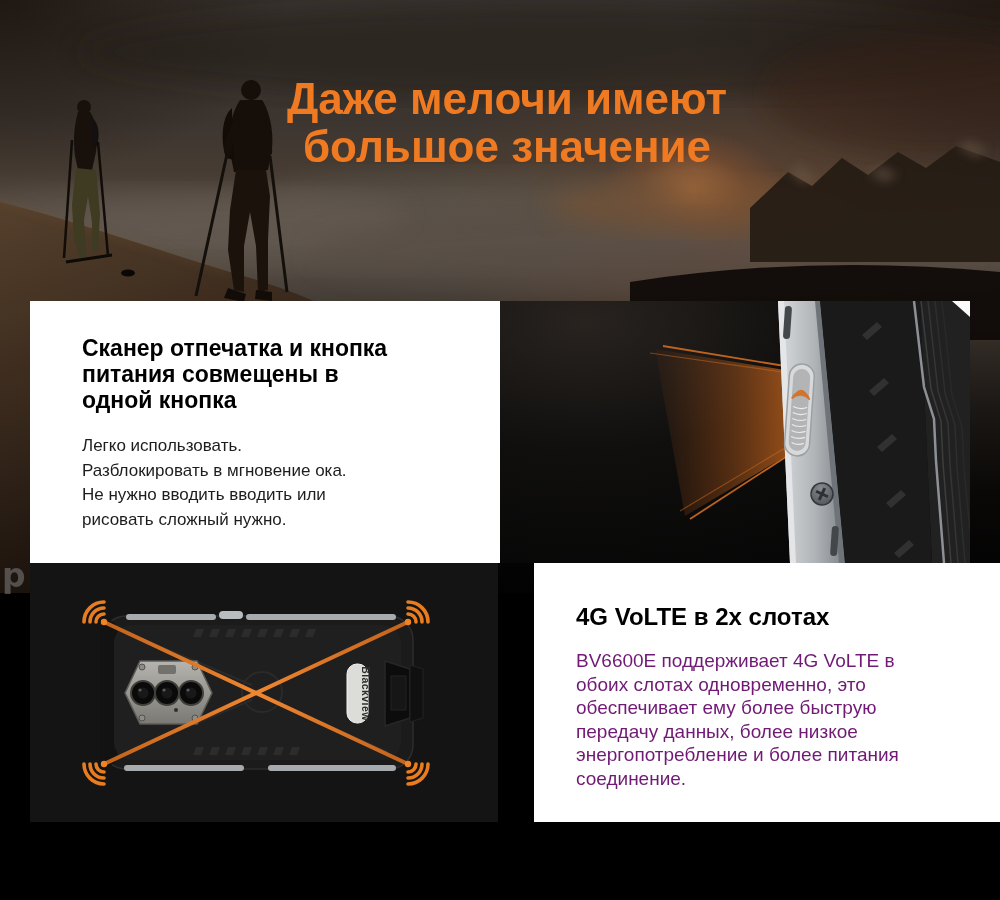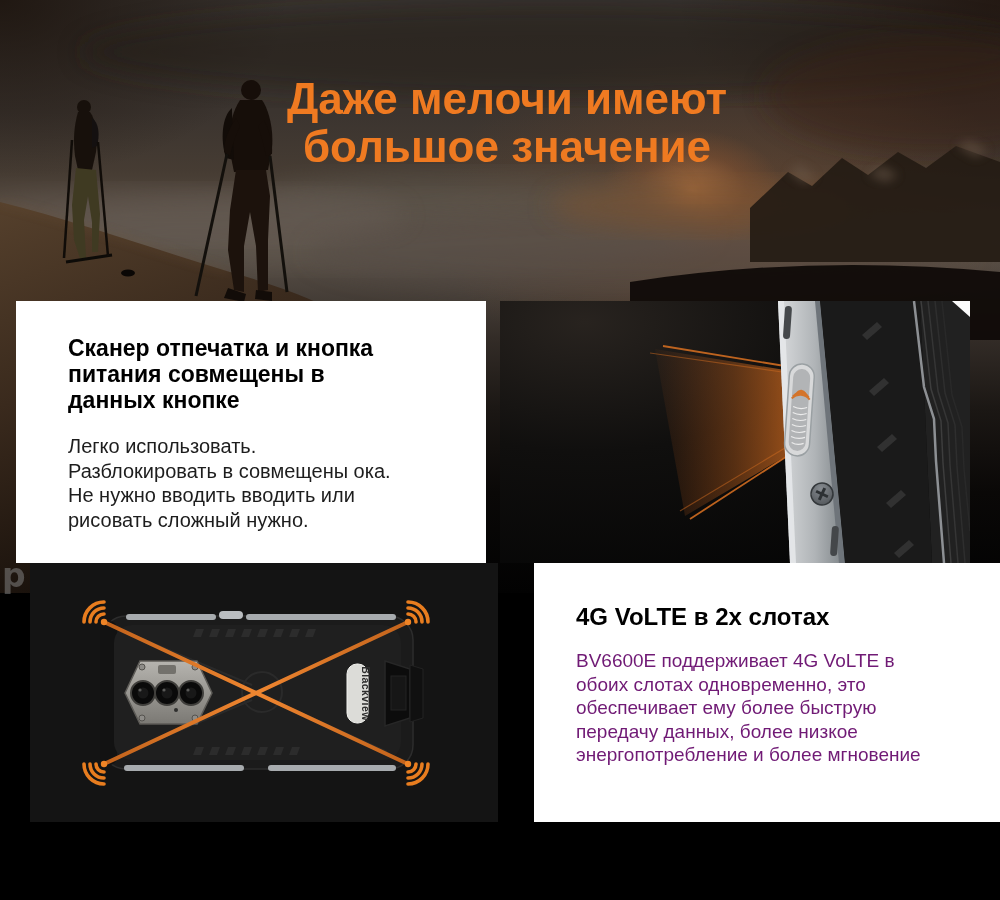--- a/index.html
+++ b/index.html
@@ -16,28 +16,28 @@
       radial-gradient(520px 300px at 100% 0%, rgba(30,18,12,.8), transparent 62%),
       linear-gradient(180deg,#37322e 0%,#3b342f 19%,#463c33 29%,#564b41 36%,#5e544b 41%,#4b433c 48%,#332c27 57%,#1b1714 69%,#0a0807 83%,#020202 100%);}
   .hero-art{position:absolute;inset:0;}
 
   .hero-title{position:absolute;left:7px;top:75px;width:1000px;margin:0;
     text-align:center;font-weight:bold;font-size:44px;line-height:48px;
     color:#ef7a21;letter-spacing:0;}
 
   
   .card{position:absolute;box-sizing:border-box;}
-  .card-text1{left:16px;top:301px;width:470px;height:262px;background:#fff;padding:34px 20px 0 52px;}
+  .card-text1{left:30px;top:301px;width:470px;height:262px;background:#fff;padding:34px 20px 0 52px;}
   .card-fp{left:500px;top:301px;width:470px;height:262px;background:#0a0a0a;}
   .card-phone{left:30px;top:563px;width:468px;height:259px;background:#141414;}
   .card-text2{left:498px;top:563px;width:472px;height:259px;background:#fff;padding:40px 20px 0 42px;margin-left:36px;}
 
   .h-sec{margin:0;color:#000;font-weight:bold;font-size:23px;line-height:26px;}
   .h-sec2{margin:0;color:#000;font-weight:bold;font-size:24px;line-height:28px;}
-  .body-copy{margin-top:21px;color:#1d1d1d;font-size:20px;line-height:24.5px;}
+  .body-copy{margin-top:21px;color:#1d1d1d;font-size:17px;line-height:24.5px;}
   .body-copy2{margin-top:18px;color:#701a75;font-size:19px;line-height:23.5px;}
 
   .card-fp svg,.card-phone svg{display:block;width:100%;height:100%;}
 
   .watermark{position:absolute;left:2px;top:556px;font-size:33px;color:#8a8a8a;opacity:.5;
     font-weight:bold;font-family:"DejaVu Sans",sans-serif;}
 
   .bottom-bar{position:absolute;left:0;top:822px;width:1000px;height:78px;background:#000;}
 </style>
 </head>
@@ -103,25 +103,25 @@
     <h1 class="hero-title"><span>Даже мелочи имеют</span><br>
       <span>большое значение</span></h1>
   </section>
 
   <div class="watermark">p</div>
 
   <section class="card card-text1">
     <h2 class="h-sec">
       <div>Сканер отпечатка и кнопка</div>
       <div>питания совмещены в</div>
-      <div>данных кнопке</div>
+      <div>одной кнопка</div>
     </h2>
     <div class="body-copy">
       <div>Легко использовать.</div>
-      <div>Разблокировать в совмещены ока.</div>
+      <div>Разблокировать в мгновение ока.</div>
       <div>Не нужно вводить вводить или</div>
       <div>рисовать сложный нужно.</div>
     </div>
   </section>
 
   <section class="card card-fp">
     <svg viewBox="0 0 470 262">
       <defs>
         <radialGradient id="fpBg" cx="0.18" cy="0.08" r="1.1">
           <stop offset="0" stop-color="#28231f"></stop>
@@ -355,18 +355,19 @@
     </svg>
   </section>
 
   <section class="card card-text2">
     <h2 class="h-sec2">4G VoLTE в 2х слотах</h2>
     <div class="body-copy2">
       <div>BV6600E поддерживает 4G VoLTE в</div>
       <div>обоих слотах одновременно, это</div>
       <div>обеспечивает ему более быструю</div>
       <div>передачу данных, более низкое</div>
-      <div>энергопотребление и более мгновение</div>
+      <div>энергопотребление и более питания</div>
+      <div>соединение.</div>
     </div>
   </section>
 
   <div class="bottom-bar"></div>
 </div>
 
 </body></html>

